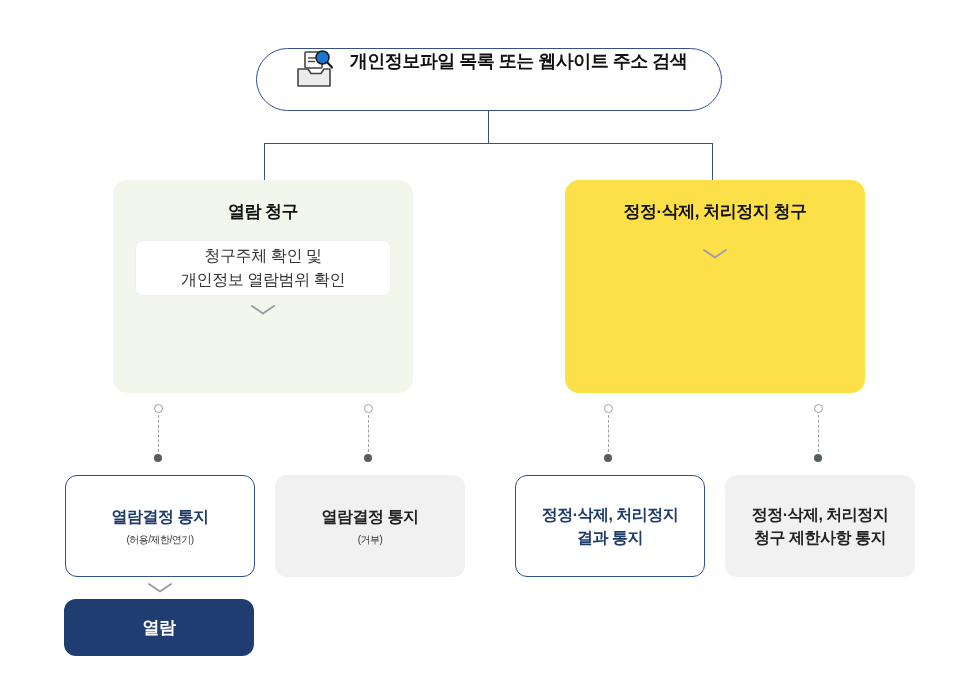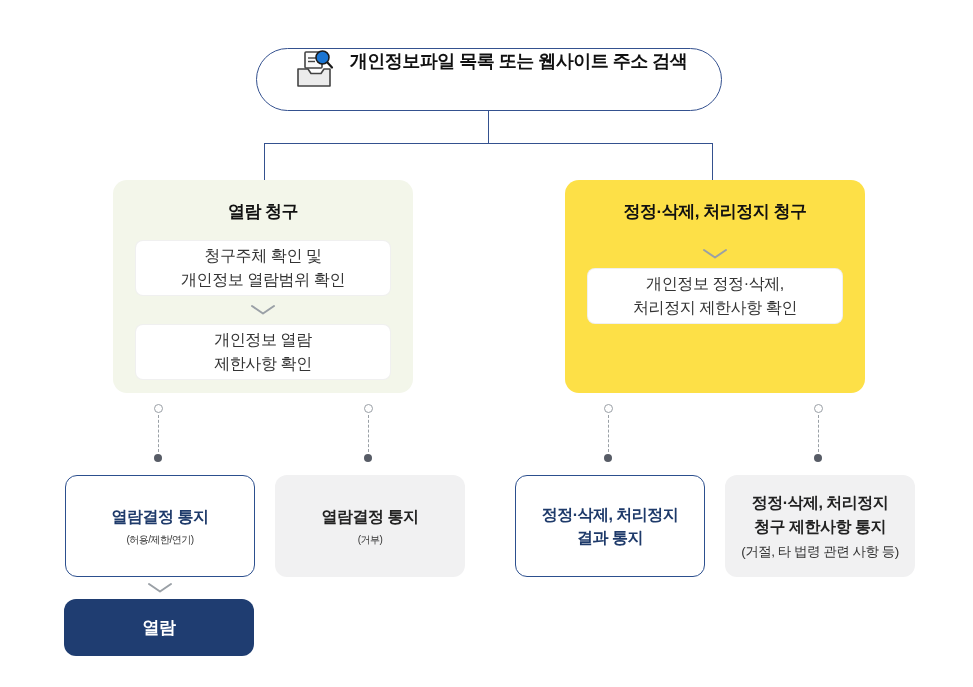--- a/index.html
+++ b/index.html
@@ -91,33 +91,29 @@
 
   <div class="panel green">
     <div class="panel-title">열람 청구</div>
     <div class="step-box">청구주체 확인 및
 개인정보 열람범위 확인</div>
     <div class="panel-chevron">
       <svg width="26" height="12" viewBox="0 0 26 12">
           <polyline points="2,2 13,9.5 24,2" fill="none" stroke="#9aa0a6" stroke-width="2" stroke-linecap="round" stroke-linejoin="round"></polyline>
         </svg>
     </div>
-    <div class="step-box">개인정보 열람
-제한사항 확인</div>
   </div>
 
   <div class="panel blue">
     <div class="panel-title">정정·삭제, 처리정지 청구</div>
     <div class="panel-chevron">
       <svg width="26" height="12" viewBox="0 0 26 12">
           <polyline points="2,2 13,9.5 24,2" fill="none" stroke="#9aa0a6" stroke-width="2" stroke-linecap="round" stroke-linejoin="round"></polyline>
         </svg>
     </div>
-    <div class="step-box">개인정보 정정·삭제,
-처리정지 제한사항 확인</div>
   </div>
 
   <div class="drop drop1">
     <span class="c-top"></span>
     <span class="c-line"></span>
     <span class="c-dot"></span>
   </div>
   <div class="drop drop2">
     <span class="c-top"></span>
     <span class="c-line"></span>
@@ -142,21 +138,20 @@
     <div class="outcome-title">열람결정 통지</div>
     <div class="outcome-sub">(거부)</div>
   </div>
   <div class="outcome outlined o3">
     <div class="outcome-title">정정·삭제, 처리정지
 결과 통지</div>
   </div>
   <div class="outcome filled o4">
     <div class="outcome-title">정정·삭제, 처리정지
 청구 제한사항 통지</div>
-    <div class="outcome-sub" style="font-size:13.5px;">(거절, 타 법령 관련 사항 등)</div>
   </div>
 
   <div class="final-chevron">
     <svg width="26" height="12" viewBox="0 0 26 12">
         <polyline points="2,2 13,9.5 24,2" fill="none" stroke="#9aa0a6" stroke-width="2" stroke-linecap="round" stroke-linejoin="round"></polyline>
       </svg>
   </div>
   <div class="final-button">열람</div>
 
 </div>

